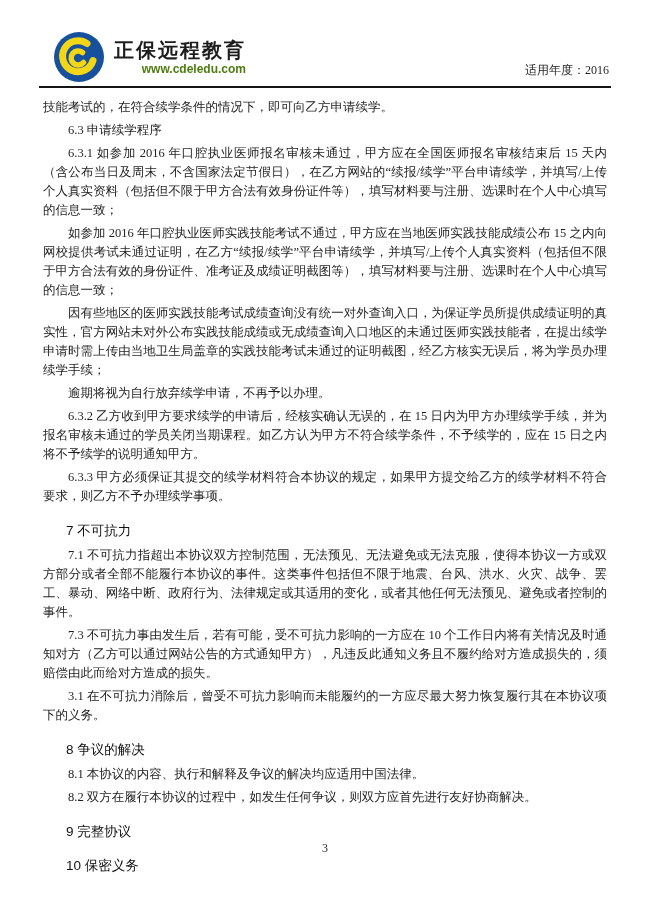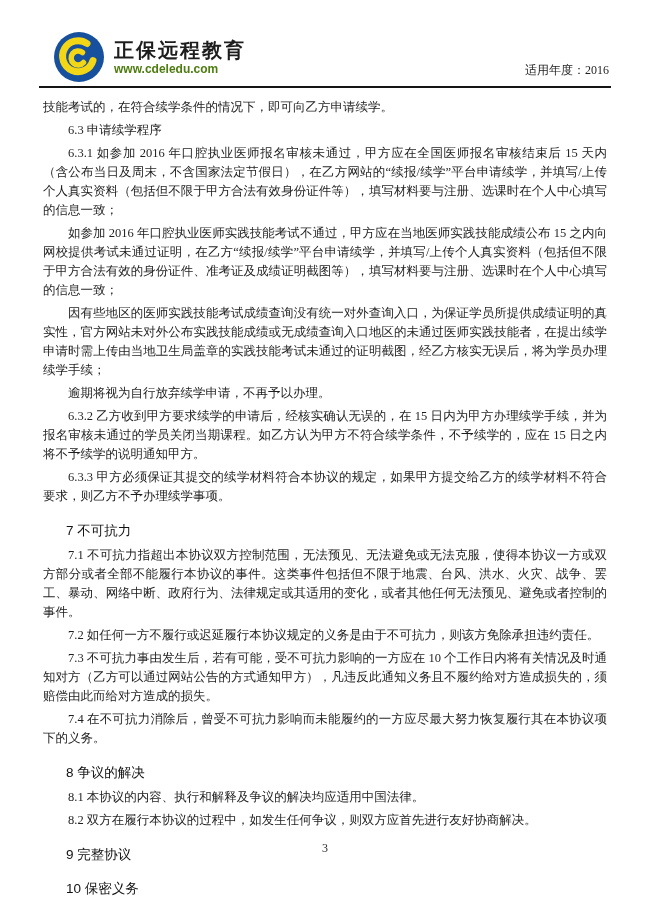--- a/index.html
+++ b/index.html
@@ -25,21 +25,21 @@
   }
   .logo-row {
     position: absolute;
     left: 14px;
     top: 31px;
     display: flex;
     align-items: center;
     gap: 9px;
   }
   .logo-mark { width: 52px; height: 52px; display: block; }
-  .logo-text { display: flex; flex-direction: column; justify-content: center; }
+  .logo-text { display: flex; flex-direction: column; justify-content: center; align-items: flex-end; }
   .brand-name {
     font-family: "Liberation Sans", sans-serif;
     font-size: 20px;
     font-weight: bold;
     color: #1d1d1d;
     letter-spacing: 2px;
     line-height: 24px;
   }
   .brand-site {
     font-family: "Liberation Sans", sans-serif;
@@ -115,23 +115,22 @@
       <p class="paragraph no-indent">技能考试的，在符合续学条件的情况下，即可向乙方申请续学。</p>
       <p class="paragraph">6.3 申请续学程序</p>
       <p class="paragraph">6.3.1 如参加 2016 年口腔执业医师报名审核未通过，甲方应在全国医师报名审核结束后 15 天内（含公布当日及周末，不含国家法定节假日），在乙方网站的“续报/续学”平台申请续学，并填写/上传个人真实资料（包括但不限于甲方合法有效身份证件等），填写材料要与注册、选课时在个人中心填写的信息一致；</p>
       <p class="paragraph">如参加 2016 年口腔执业医师实践技能考试不通过，甲方应在当地医师实践技能成绩公布 15 之内向网校提供考试未通过证明，在乙方“续报/续学”平台申请续学，并填写/上传个人真实资料（包括但不限于甲方合法有效的身份证件、准考证及成绩证明截图等），填写材料要与注册、选课时在个人中心填写的信息一致；</p>
       <p class="paragraph">因有些地区的医师实践技能考试成绩查询没有统一对外查询入口，为保证学员所提供成绩证明的真实性，官方网站未对外公布实践技能成绩或无成绩查询入口地区的未通过医师实践技能者，在提出续学申请时需上传由当地卫生局盖章的实践技能考试未通过的证明截图，经乙方核实无误后，将为学员办理续学手续；</p>
       <p class="paragraph">逾期将视为自行放弃续学申请，不再予以办理。</p>
       <p class="paragraph">6.3.2 乙方收到甲方要求续学的申请后，经核实确认无误的，在 15 日内为甲方办理续学手续，并为报名审核未通过的学员关闭当期课程。如乙方认为甲方不符合续学条件，不予续学的，应在 15 日之内将不予续学的说明通知甲方。</p>
       <p class="paragraph">6.3.3 甲方必须保证其提交的续学材料符合本协议的规定，如果甲方提交给乙方的续学材料不符合要求，则乙方不予办理续学事项。</p>
       <h2 class="heading">7 不可抗力</h2>
       <p class="paragraph">7.1 不可抗力指超出本协议双方控制范围，无法预见、无法避免或无法克服，使得本协议一方或双方部分或者全部不能履行本协议的事件。这类事件包括但不限于地震、台风、洪水、火灾、战争、罢工、暴动、网络中断、政府行为、法律规定或其适用的变化，或者其他任何无法预见、避免或者控制的事件。</p>
-      <p class="paragraph">7.2 如任何一方不履行或迟延履行本协议规定的义务是由于不可抗力，则该方免除承担违约责任。</p>
       <p class="paragraph">7.3 不可抗力事由发生后，若有可能，受不可抗力影响的一方应在 10 个工作日内将有关情况及时通知对方（乙方可以通过网站公告的方式通知甲方），凡违反此通知义务且不履约给对方造成损失的，须赔偿由此而给对方造成的损失。</p>
-      <p class="paragraph">7.4 在不可抗力消除后，曾受不可抗力影响而未能履约的一方应尽最大努力恢复履行其在本协议项下的义务。</p>
+      <p class="paragraph">3.1 在不可抗力消除后，曾受不可抗力影响而未能履约的一方应尽最大努力恢复履行其在本协议项下的义务。</p>
       <h2 class="heading">8 争议的解决</h2>
       <p class="paragraph">8.1 本协议的内容、执行和解释及争议的解决均应适用中国法律。</p>
       <p class="paragraph">8.2 双方在履行本协议的过程中，如发生任何争议，则双方应首先进行友好协商解决。</p>
       <h2 class="heading">9 完整协议</h2>
       <h2 class="heading">10 保密义务</h2>
     </main>
 
   <footer class="doc-footer">
     <span class="page-number">3</span>
   </footer>

